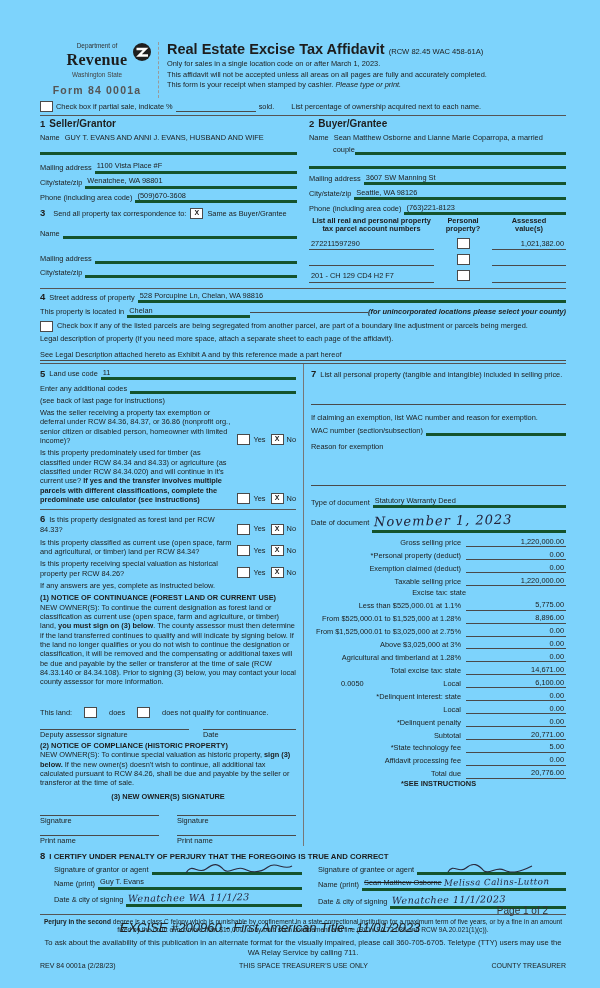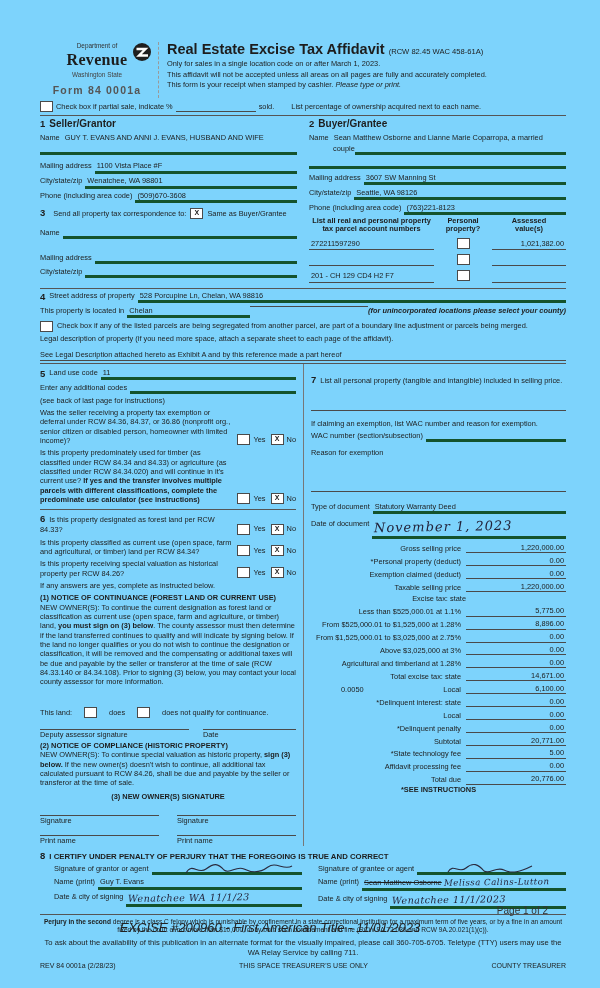--- a/index.html
+++ b/index.html
@@ -1,19 +1,19 @@
 <!DOCTYPE html>
 <html><head>
 <meta charset="utf-8">
 <style>
   html,body{margin:0;padding:0;}
   .page{position:relative;width:600px;height:988px;background:#7dd3fc;font-family:"Liberation Sans",sans-serif;color:#1d1d1d;overflow:hidden;}
   .form{position:absolute;left:40px;top:42px;width:526px;font-size:7.4px;line-height:1.26;}
   .ul{border-bottom:1px solid #4a4a4a;}
-  .fr{display:flex;align-items:flex-start;margin-top:2.5px;}
+  .fr{display:flex;align-items:center;margin-top:2.5px;}
   .fr .lbl{white-space:nowrap;margin-right:3px;}
   .fr .val{flex:1;border-bottom:3px solid #14532d;padding:0 2px;min-height:8px;}
   .cb{display:inline-flex;width:11px;height:9px;border:1px solid #4a4a4a;align-items:center;justify-content:center;font-size:7px;font-weight:bold;flex:none;background:#fff;}
   .secnum{font-weight:bold;font-size:9.5px;margin-right:4px;}
   .sectitle{font-weight:bold;font-size:10px;}
   b.inb{font-weight:bold;}
   
   .hdr{display:grid;grid-template-columns:118px 1fr;}
   .brand{text-align:center;padding-right:4px;position:relative;}
   .brand .dept{font-size:6.4px;color:#333;}
@@ -314,21 +314,21 @@
           <div style="flex:1" class="ul"></div>
           <div style="flex:1" class="ul"></div>
         </div>
         <div style="display:flex;gap:18px">
           <div style="flex:1">Print name</div>
           <div style="flex:1">Print name</div>
         </div>
       </div>
 
       <div class="rcol">
-        <div style="margin-top:10px"><span class="secnum">7</span><span>List all personal property (tangible and intangible) included in selling price.</span></div>
+        <div style="margin-top:4px"><span class="secnum">7</span><span>List all personal property (tangible and intangible) included in selling price.</span></div>
         <div class="ul" style="margin-top:16px;min-height:8px"></div>
         <div style="margin-top:8px">If claiming an exemption, list WAC number and reason for exemption.</div>
         <div class="fr">
             <span class="lbl">WAC number (section/subsection)</span>
             <span class="val"></span>
           </div>
         <div style="margin-top:6px">Reason for exemption</div>
         <div class="ul" style="margin-top:26px;min-height:8px"></div>
         <div class="fr" style="margin-top:10px">
             <span class="lbl">Type of document</span>

